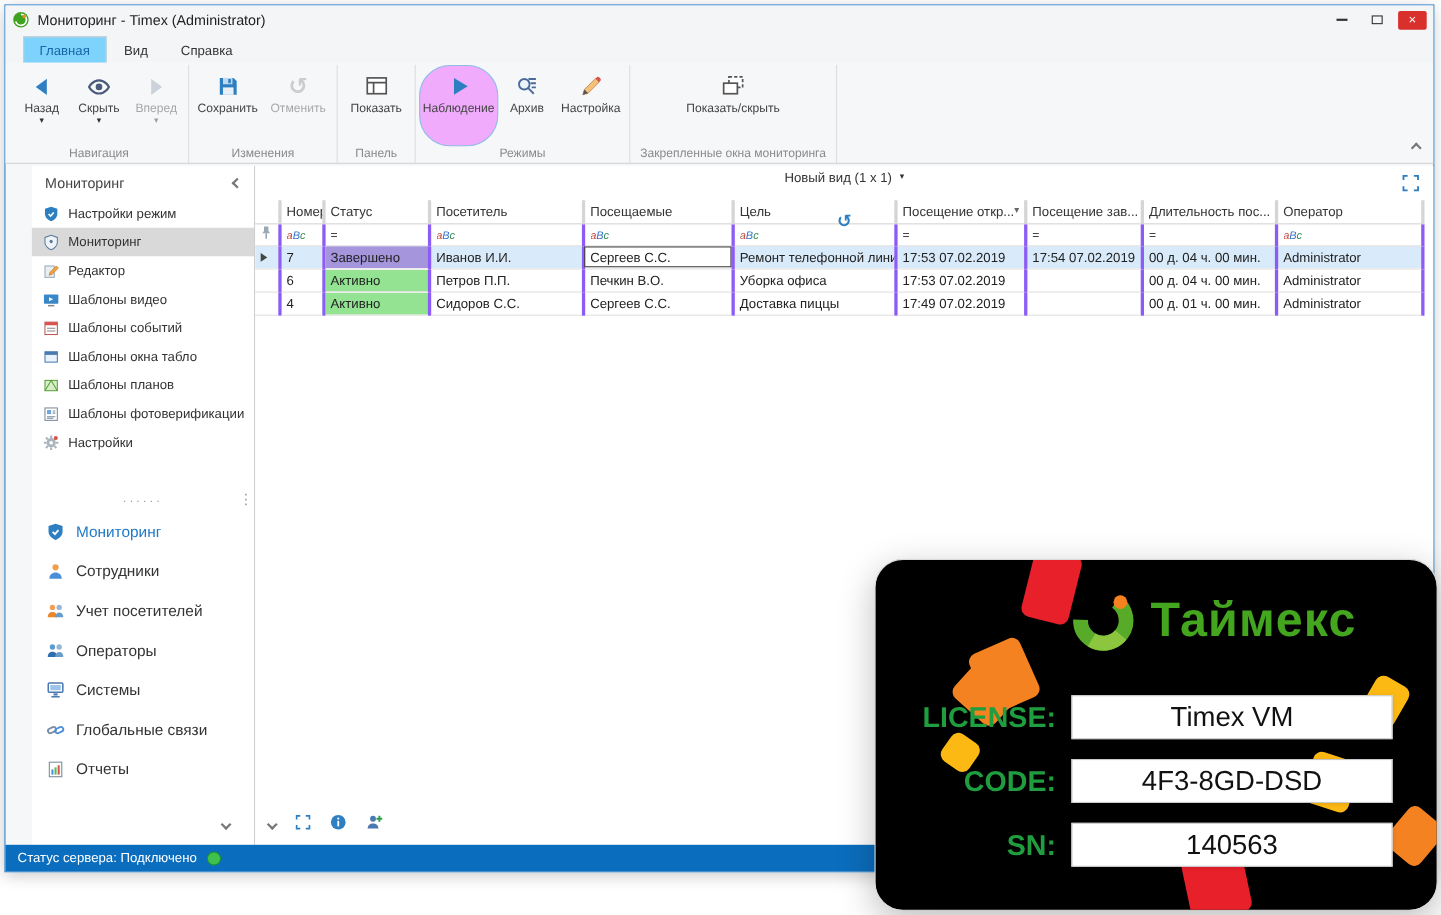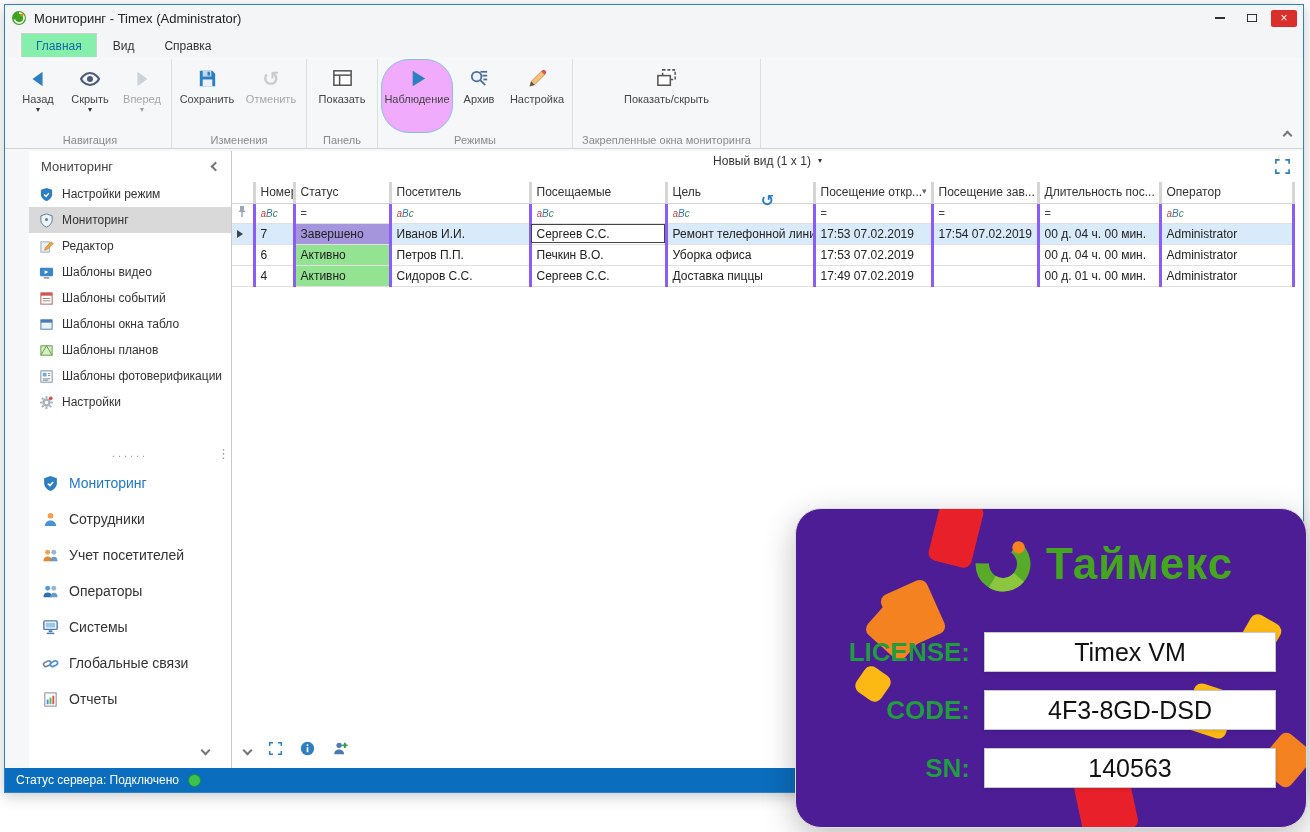--- a/index.html
+++ b/index.html
@@ -15,21 +15,21 @@
   .title-text { font-size:13px; color:#222; flex:1; }
   .win-controls { display:flex; align-items:center; gap:6px; }
   .win-btn { width:26px; height:17px; display:flex; align-items:center; justify-content:center; cursor:default; }
   .win-min i { display:block; width:10px; border-bottom:2px solid #333; }
   .win-max i { display:block; width:10px; height:8px; border:1.5px solid #333; }
   .win-close { background:#d9302c; color:#fff; font-size:12px; border-radius:2px; }
 
   
   .tabstrip { height:26px; background:#f3f5f7; display:flex; align-items:flex-end; padding-left:16px; gap:2px; }
   .tab { padding:5px 14px 4px; font-size:12px; color:#333; }
-  .tab.active { background:#86efac; border:1px solid #cfcfcf; border-bottom:none; color:#1667a7; }
+  .tab.active { background:#7dd3fc; border:1px solid #cfcfcf; border-bottom:none; color:#1667a7; }
 
   
   .ribbon { position:relative; height:92px; background:#f6f7f9; border-bottom:1px solid #d3d3d3; display:flex; padding:2px 4px 0; }
   .rb-group { display:flex; flex-direction:column; border-right:1px solid #dedede; padding:0 3px; }
   .rb-buttons { flex:1; display:flex; align-items:stretch; justify-content:center; }
   .rb-group-label { height:15px; font-size:11px; color:#8a8a8a; text-align:center; line-height:14px; white-space:nowrap; padding:0 6px; }
   .rb-btn { width:52px; display:flex; flex-direction:column; align-items:center; padding-top:5px; gap:1px;
     font-size:11px; color:#444; border:1px solid transparent; border-radius:2px; text-align:center; }
   .rb-btn .rb-icon { height:27px; display:flex; align-items:center; justify-content:center; }
   .rb-btn.selected { background:#f0abfc; border-color:#8abde8;border-radius:28px; }
@@ -84,29 +84,29 @@
   .row-arrow { width:0; height:0; border-left:6px solid #444; border-top:4px solid transparent; border-bottom:4px solid transparent; display:inline-block; }
 
   .main-bottom-icons { position:absolute; bottom:8px; left:12px; display:flex; gap:17px; align-items:center; }
 
   
   .statusbar { position:absolute; left:0; right:0; bottom:0; height:24px; background:var(--statusbar-blue,#0b6dbd);
     color:#fff; display:flex; align-items:center; gap:9px; padding:0 11px; font-size:12px; }
   .status-dot { width:13px; height:13px; border-radius:50%; background:#3fc24d; border:1px solid #1d8f33; }
 
   
-  .license-card { position:absolute; left:795px; top:508px; width:512px; height:320px; background:#4c1d95;
+  .license-card { position:absolute; left:795px; top:508px; width:512px; height:320px; background:#000000;
     border:1px solid #dcdcdc; border-radius:26px; box-shadow:0 10px 32px rgba(0,0,0,.25); overflow:hidden; z-index:50; }
   .confetti { position:absolute; border-radius:8px; z-index:0; }
   .c-red { background:var(--confetti-red,#e8202a); }
   .c-orange { background:var(--confetti-orange,#f58220); }
   .c-yellow { background:var(--confetti-yellow,#fdb913); }
   .brand { position:absolute; left:178px; top:26px; display:flex; align-items:center; gap:14px; z-index:1; }
   .brand-text { font-size:44px; font-weight:bold; color:var(--brand-green,#44a51e); letter-spacing:1px; }
-  .lic-rows { position:absolute; left:24px; top:122px; display:flex; flex-direction:column; gap:16px; z-index:1; }
+  .lic-rows { position:absolute; left:14px; top:122px; display:flex; flex-direction:column; gap:16px; z-index:1; }
   .lic-row { display:flex; align-items:center; gap:14px; height:42px; }
   .lic-label { width:150px; text-align:right; font-size:26px; font-weight:bold; color:var(--label-green,#1f9d3f); }
   .lic-value { width:292px; height:40px; background:#fff; border:1px solid #c9c9c9; box-shadow:0 1px 4px rgba(0,0,0,.12);
     display:flex; align-items:center; justify-content:center; font-size:25px; color:#111; }
 </style>
 </head>
 <body>
 
 <div class="page">
   <div class="app-window">

